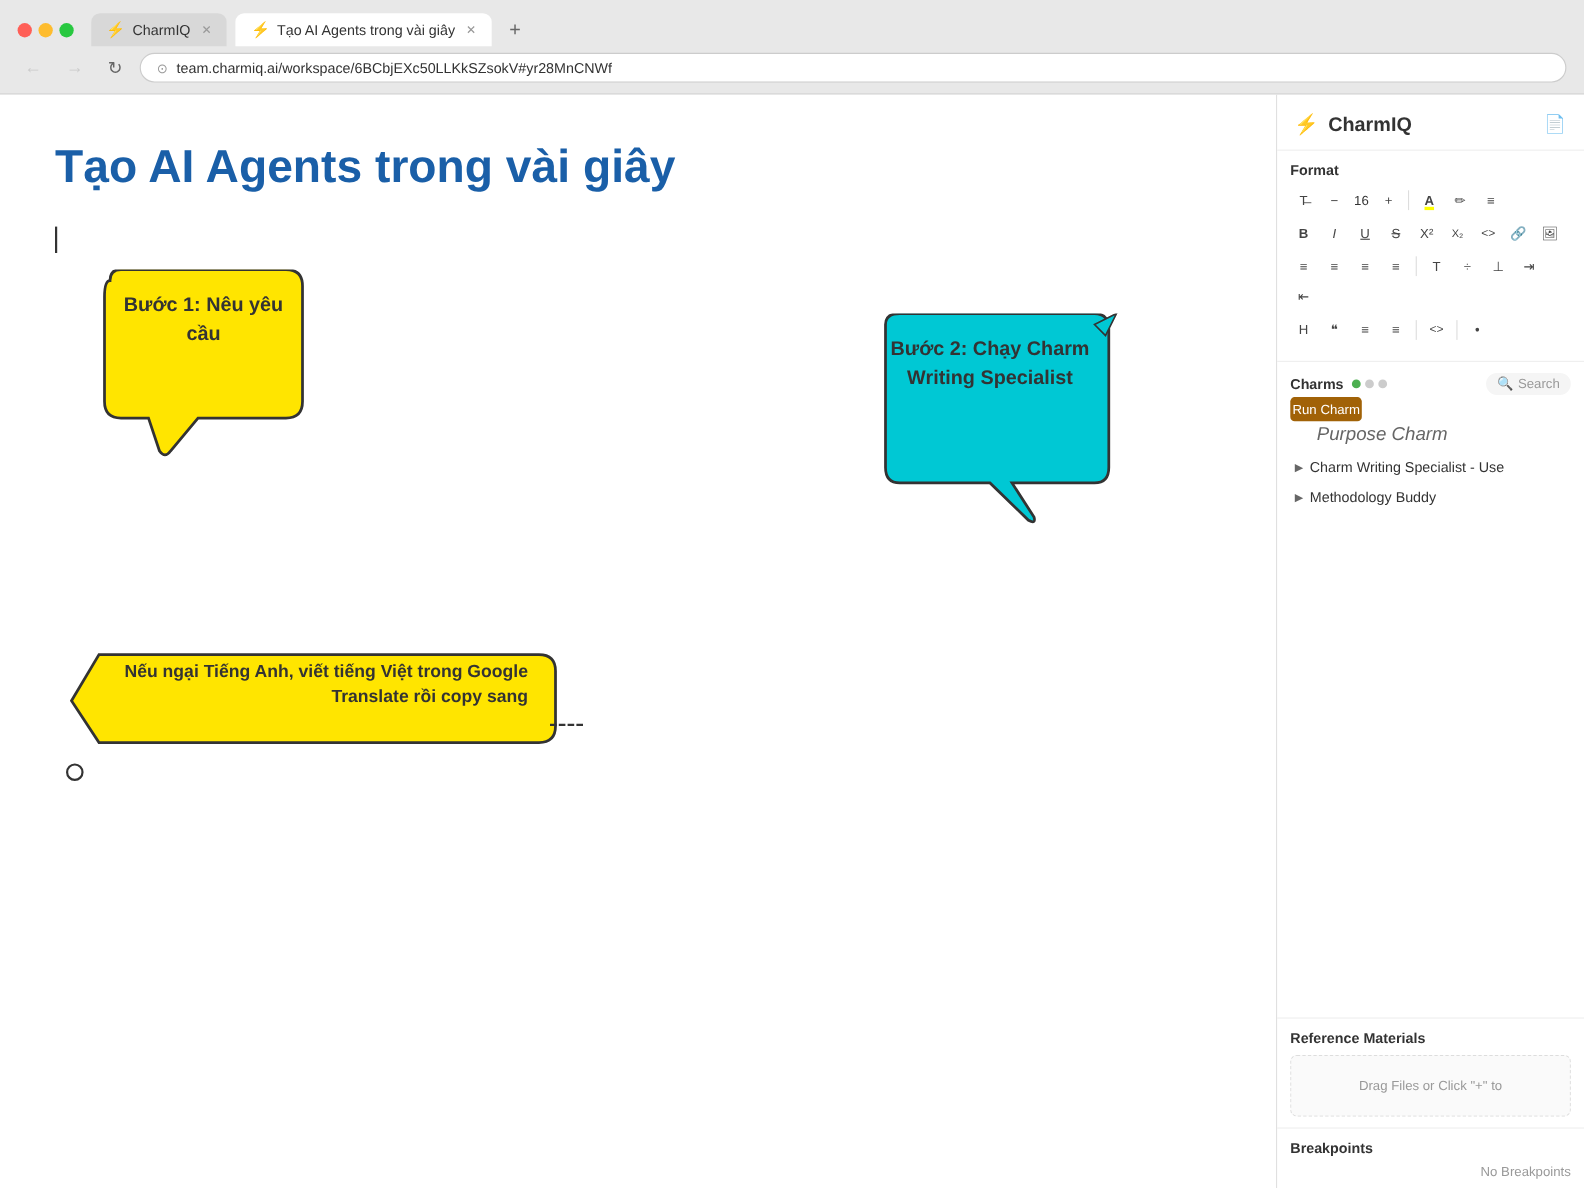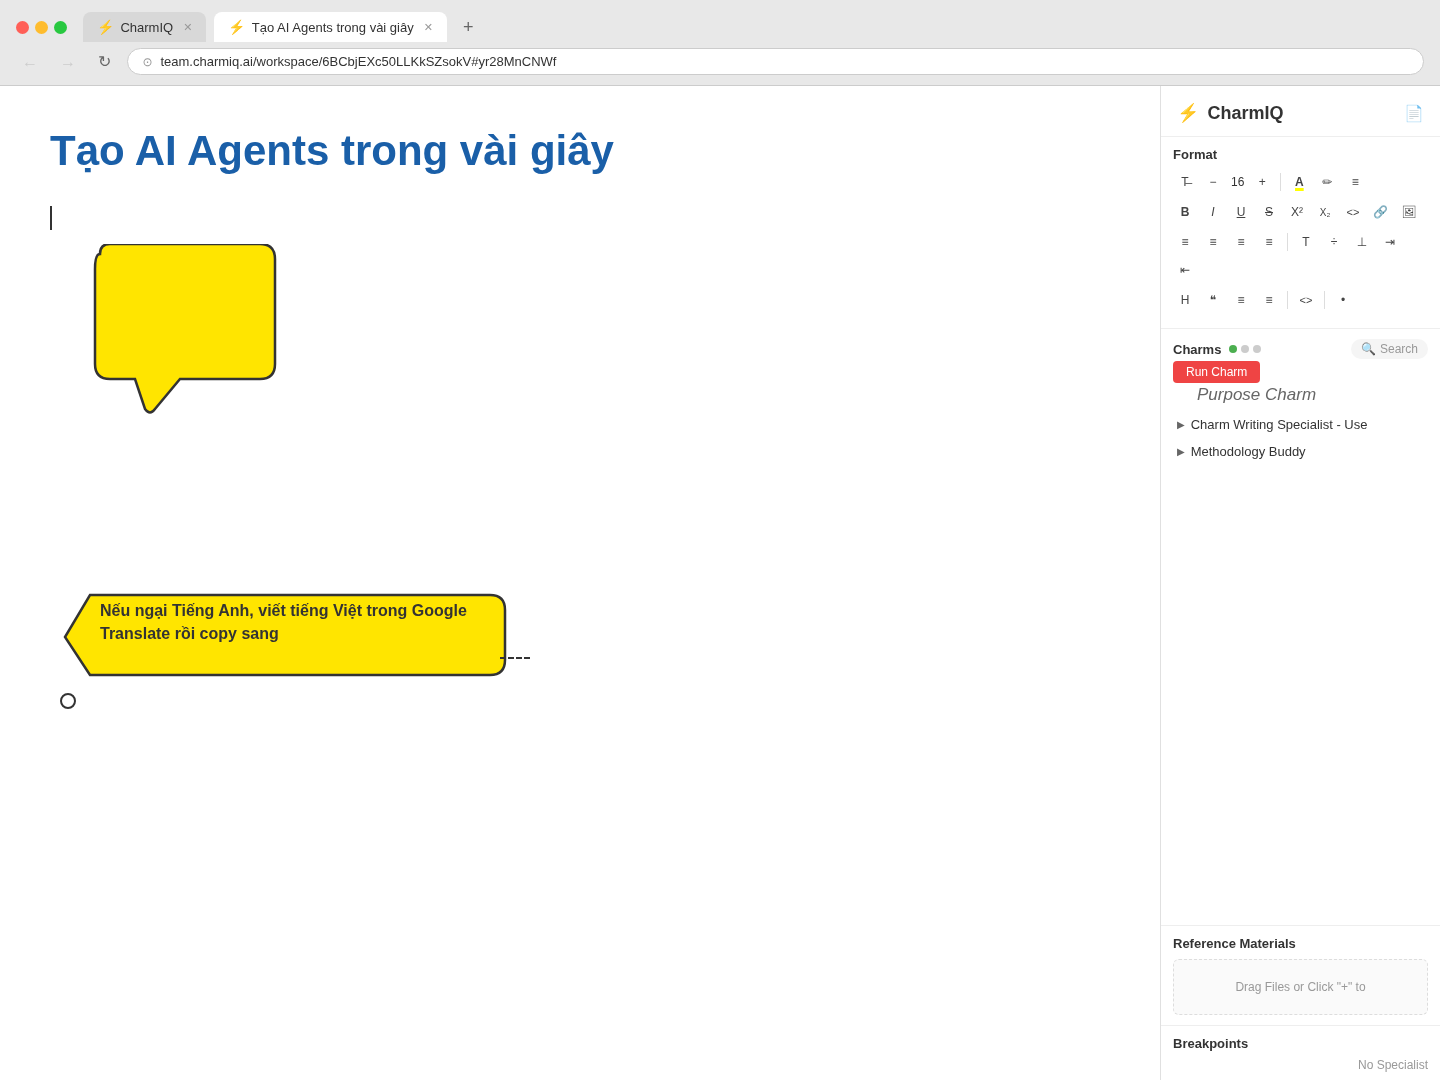--- a/index.html
+++ b/index.html
@@ -254,24 +254,24 @@
 
     
     .run-charm-container {
       position: relative;
       margin-bottom: 2px;
     }
     .run-charm-tooltip {
       position: absolute;
       top: -8px;
       left: 0;
-      background: #ef4444;
+      background: #a16207;
       color: white;
       font-size: 12px;
-      padding: 4px 13px;
+      padding: 4px 2px;
       border-radius: 4px;
       white-space: nowrap;
       z-index: 10;
     }
 
     .purpose-charm-label {
       font-size: 17px;
       color: #666;
       padding: 4px 0 4px 24px;
       font-style: italic;
@@ -379,32 +379,46 @@
     <span class="cursor-line"></span>
 
     
     <div class="bubbles-area" style="position:relative; height:480px;">
 
       <div style="position:absolute; left:30px; top:10px; width:210px; height:180px;">
         <svg width="210" height="180" viewBox="0 0 210 180">
 
           <path d="M20,10 Q20,0 30,0 L180,0 Q195,0 195,15 L195,120 Q195,135 180,135 L100,135 L75,165 Q70,172 65,165 L55,135 L30,135 Q15,135 15,120 L15,25 Q15,10 20,10 Z" fill="#FFE500" stroke="#333" stroke-width="2.5"></path>
         </svg>
-      </div>
-
+        <div style="position:absolute; top:20px; left:25px; width:160px; text-align:center;">
+          <span style="font-weight:700; font-size:18px; color:#333; line-height:1.4;">Bước 1: Nêu yêu cầu</span>
+        </div>
+      </div>
+
+      <div style="position:absolute; right:80px; top:50px; width:250px; height:200px;">
+        <svg width="250" height="200" viewBox="0 0 250 200">
+
+          <path d="M25,10 Q25,0 38,0 L215,0 Q228,0 228,14 L228,140 Q228,154 215,154 L140,154 L160,185 Q162,192 155,188 L120,154 L38,154 Q25,154 25,140 L25,24 Q25,10 25,10 Z" fill="#00C8D4" stroke="#333" stroke-width="2.5"></path>
+
+          <path d="M215,10 L235,0 L225,20 Z" fill="#00C8D4" stroke="#333" stroke-width="1.5"></path>
+        </svg>
+        <div style="position:absolute; top:20px; left:20px; width:200px; text-align:center;">
+          <span style="font-weight:700; font-size:18px; color:#333; line-height:1.4;">Bước 2: Chạy Charm Writing Specialist</span>
+        </div>
+      </div>
 
       <div style="position:absolute; left:10px; bottom:30px; width:450px;">
         <svg width="450" height="90" viewBox="0 0 450 90">
 
           <path d="M30,5 L430,5 Q445,5 445,20 L445,70 Q445,85 430,85 L30,85 L5,47 L30,5 Z" fill="#FFE500" stroke="#333" stroke-width="2.5"></path>
 
         </svg>
         
         <div style="position:absolute; right:-20px; bottom:25px; width:30px; border-top:2px dashed #333;"></div>
-        <div style="position:absolute; top:10px; left:40px; width:380px;">
+        <div style="position:absolute; top:10px; left:40px; width:380px;text-align:right;">
           <span style="font-weight:700; font-size:16px; color:#333; line-height:1.4;">Nếu ngại Tiếng Anh, viết tiếng Việt trong Google Translate rồi copy sang</span>
         </div>
       </div>
 
       <div style="position:absolute; left:10px; bottom:5px; width:16px; height:16px; border:2px solid #333; border-radius:50%; background:white;"></div>
 
     </div>
   </div>
 
   <div class="right-sidebar">
@@ -500,17 +514,17 @@
 
     <div class="ref-section">
       <div class="ref-label">Reference Materials</div>
       <div class="ref-dropzone">
         <span>Drag Files or Click "+" to</span>
       </div>
     </div>
 
     <div class="breakpoints-section">
       <div class="breakpoints-label">Breakpoints</div>
-      <div class="no-breakpoints">No Specialist</div>
+      <div class="no-breakpoints">No Breakpoints</div>
     </div>
 
   </div>
 </div>
 
 </body></html>

